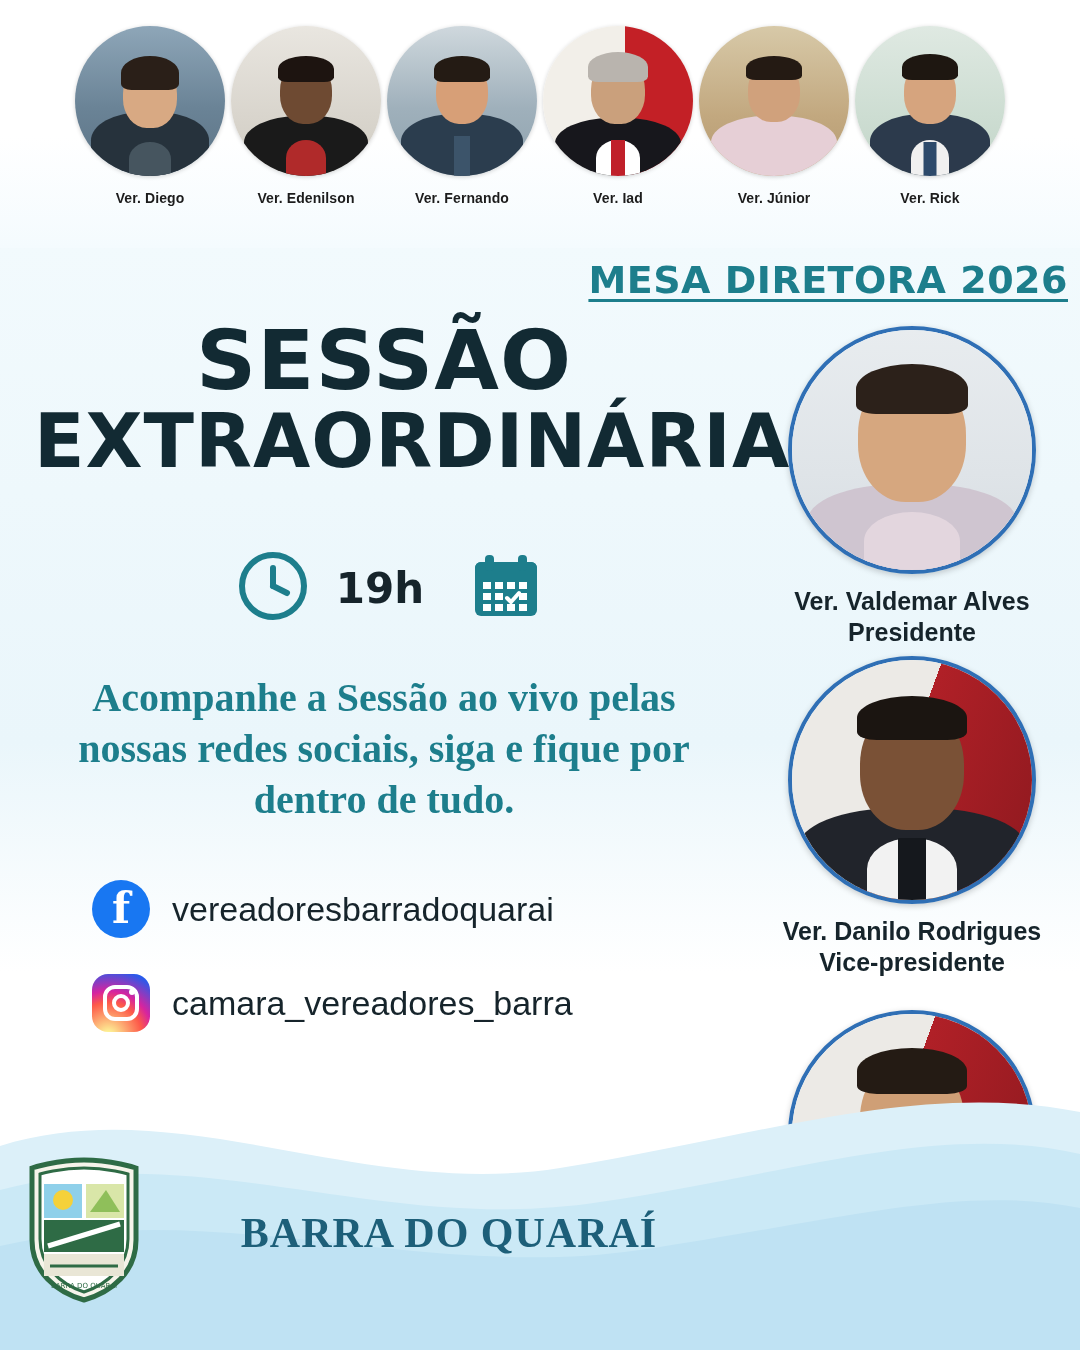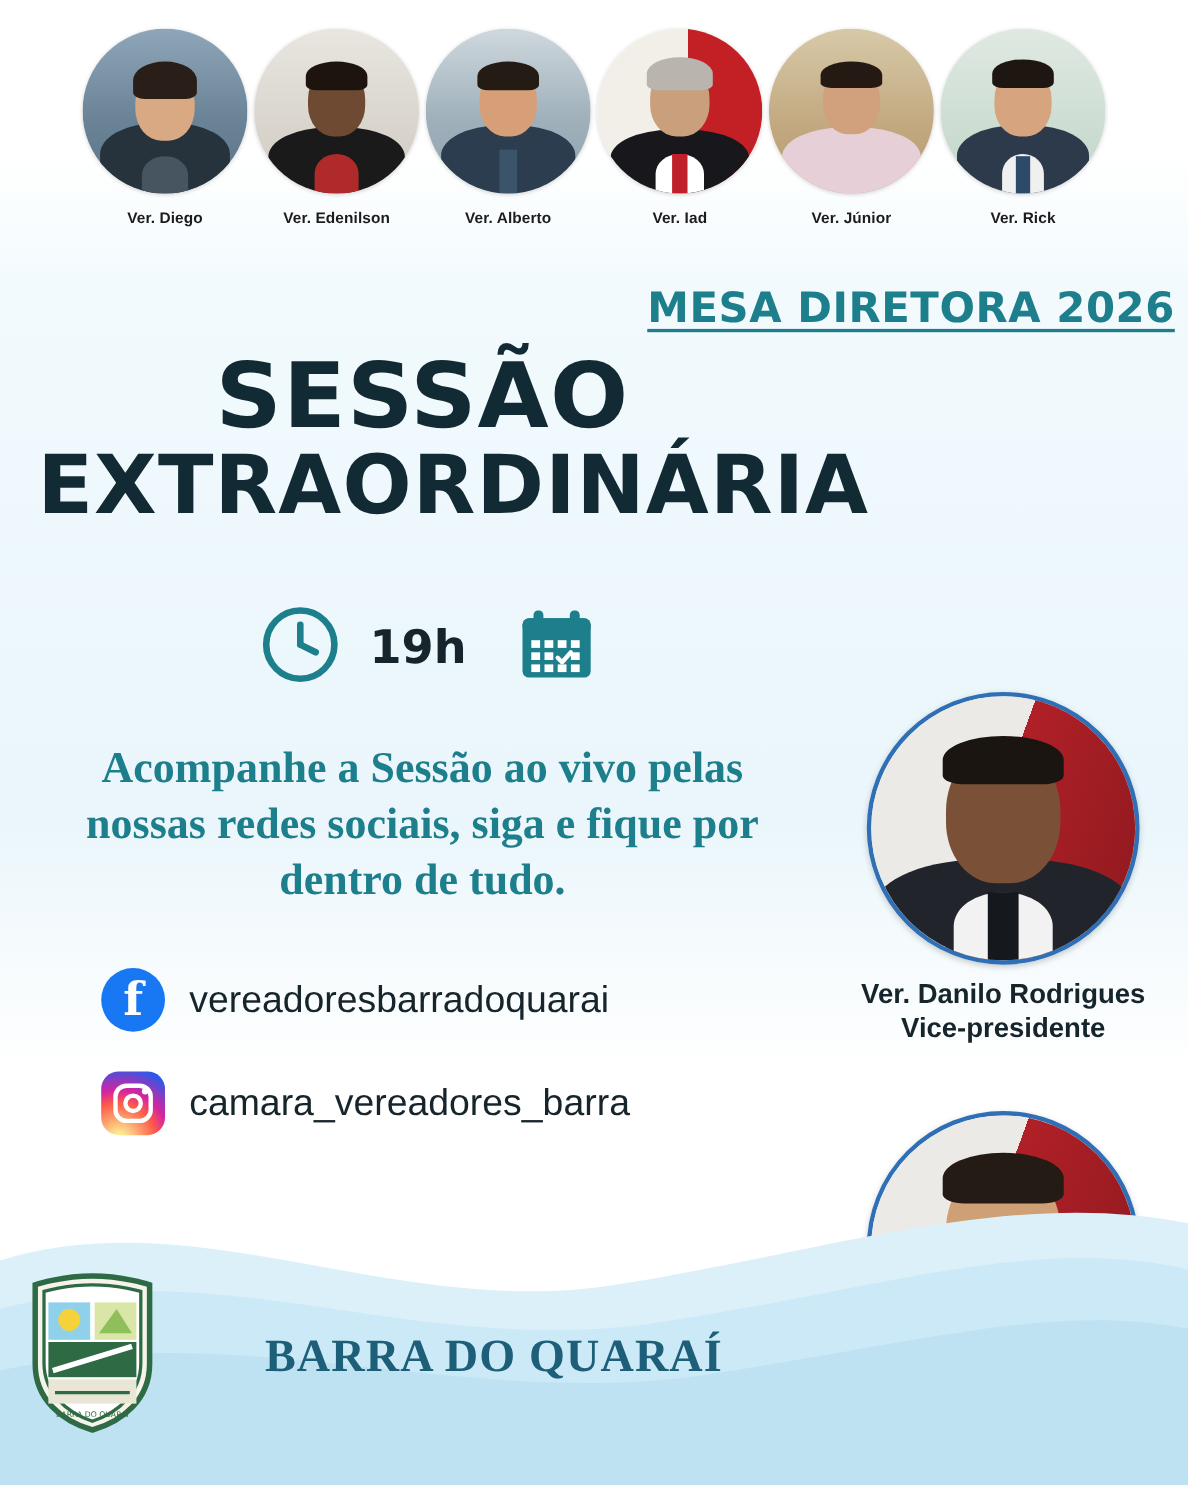--- a/index.html
+++ b/index.html
@@ -186,21 +186,21 @@
     letter-spacing: 0.5px;
   }
 
   .member {
     position: absolute;
     right: 18px;
     width: 300px;
     text-align: center;
   }
   .m1 { top: 326px; }
-  .m2 { top: 629px; }
+  .m2 { top: 656px; }
   .m3 { top: 1010px; }
 
   .m-photo {
     width: 248px;
     height: 248px;
     border-radius: 50%;
     margin: 0 auto;
     overflow: hidden;
     position: relative;
     border: 4px solid #2f6fb5;
@@ -316,21 +316,21 @@
     <div class="councillor">
       <div class="c-photo">
         <div class="ph">
           <div class="bg" style="background:linear-gradient(180deg,#cfd8dd 0%,#9fb0bb 55%,#8fa2ae 100%)"></div>
           <div class="body" style="bottom:0;width:122px;height:62px;background:#2b3d4e"></div>
           <div class="head" style="top:34px;width:52px;height:64px;background:#d79f77"></div>
           <div class="hair" style="top:30px;width:56px;height:26px;background:#241b14"></div>
           <div class="tie" style="bottom:0;width:16px;height:40px;background:#3c546a"></div>
         </div>
       </div>
-      <div class="c-name">Ver. Alberto</div>
+      <div class="c-name">Ver. Fernando</div>
     </div>
 
     <div class="councillor">
       <div class="c-photo">
         <div class="ph">
           <div class="bg" style="background:linear-gradient(90deg,#f2efe9 0%,#f2efe9 55%,#c32026 55%,#c32026 100%)"></div>
           <div class="body" style="bottom:0;width:126px;height:58px;background:#17171c"></div>
           <div class="head" style="top:32px;width:54px;height:66px;background:#caa07c"></div>
           <div class="hair" style="top:26px;width:60px;height:30px;background:#b9b4ae"></div>
           <div class="shirt" style="bottom:0;width:44px;height:36px;background:#ffffff"></div>
@@ -419,20 +419,33 @@
         <span class="ig-inner"></span>
           <span class="ig-dot-c"></span>
           <span class="ig-dot-s"></span>
       </span>
       <span class="social-handle">camara_vereadores_barra</span>
     </div>
   </div>
 
   <div class="mesa-title">MESA DIRETORA 2026</div>
 
+  <div class="member m1">
+    <div class="m-photo">
+      <div class="ph">
+        <div class="bg" style="background:linear-gradient(180deg,#e8ecef 0%,#dfe4e8 60%,#d6dce1 100%)"></div>
+        <div class="body" style="bottom:0;width:210px;height:86px;background:#cfc5d0"></div>
+        <div class="head" style="top:42px;width:108px;height:130px;background:#d6a77f"></div>
+        <div class="hair" style="top:34px;width:112px;height:50px;background:#2c211a"></div>
+        <div class="shirt" style="bottom:0;width:96px;height:58px;background:#e3d6de"></div>
+      </div>
+    </div>
+    <div class="m-name">Ver. Valdemar Alves</div>
+    <div class="m-role">Presidente</div>
+  </div>
 
   <div class="member m2">
     <div class="m-photo">
       <div class="ph">
         <div class="bg" style="background:linear-gradient(110deg,#eceae6 0%,#eceae6 46%,#b02027 46%,#8e191f 100%)"></div>
         <div class="body" style="bottom:0;width:230px;height:92px;background:#21242b"></div>
         <div class="head" style="top:44px;width:104px;height:126px;background:#7a5136"></div>
         <div class="hair" style="top:36px;width:110px;height:44px;background:#1b1511"></div>
         <div class="shirt" style="bottom:0;width:90px;height:62px;background:#f2f2f2"></div>
         <div class="tie" style="bottom:0;width:28px;height:62px;background:#15181d"></div>

